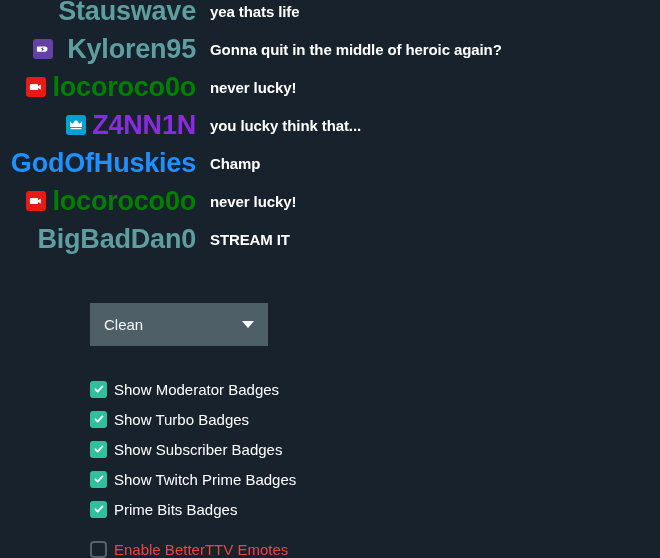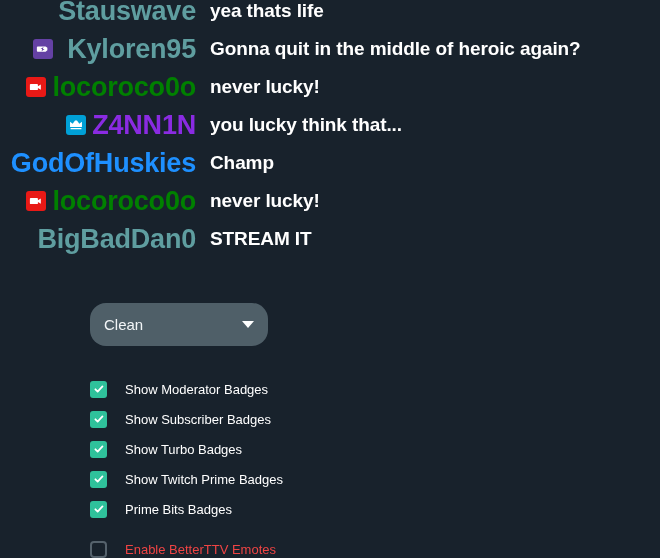--- a/index.html
+++ b/index.html
@@ -37,21 +37,21 @@
     gap: 6px;
     padding-right: 4px;
     box-sizing: border-box;
   }
   .username {
     font-size: 27px;
     font-weight: bold;
     letter-spacing: -0.2px;
   }
   .msg {
-    font-size: 19px;
+    font-size: 15px;
     font-weight: bold;
     color: #ffffff;
     padding-left: 10px;
     letter-spacing: -0.1px;
   }
 
   
   .badge {
     width: 20px;
     height: 20px;
@@ -70,21 +70,21 @@
   #settings {
     position: absolute;
     left: 90px;
     top: 303px;
     width: 540px;
   }
   .select-box {
     width: 178px;
     height: 43px;
     background: #4f5f68;
-    border-radius: 16px;
+    border-radius: 0;
     display: flex;
     align-items: center;
     justify-content: space-between;
     padding: 0 12px 0 14px;
     box-sizing: border-box;
     cursor: pointer;
   }
   .select-value {
     font-size: 15px;
     color: #f2f5f7;
@@ -119,23 +119,23 @@
     justify-content: center;
     cursor: pointer;
   }
   .check-box.off {
     background: transparent;
     border: 2px solid #55626c;
     box-sizing: border-box;
     border-radius: 4px;
   }
   .check-label {
-    font-size: 13px;
+    font-size: 15px;
     color: #ffffff;
-    padding-left: 18px;
+    padding-left: 7px;
     white-space: nowrap;
   }
   .check-row.disabled .check-label { color: #ef4444; }
   .check-row.spaced { margin-top: 10px; }
 </style>
 </head>
 <body>
 
 <div id="chat">
     <div class="chat-row">
@@ -215,29 +215,29 @@
           </svg>
         </span>
         <span class="check-label">Show Moderator Badges</span>
       </div>
       <div class="check-row">
         <span class="check-box">
           <svg width="12" height="12" viewBox="0 0 16 16">
             <path fill="none" stroke="#ffffff" stroke-width="2.4" stroke-linecap="round" stroke-linejoin="round" d="M3.2 8.4l3 3 6.4-6.8"></path>
           </svg>
         </span>
+        <span class="check-label">Show Turbo Badges</span>
+      </div>
+      <div class="check-row">
+        <span class="check-box">
+          <svg width="12" height="12" viewBox="0 0 16 16">
+            <path fill="none" stroke="#ffffff" stroke-width="2.4" stroke-linecap="round" stroke-linejoin="round" d="M3.2 8.4l3 3 6.4-6.8"></path>
+          </svg>
+        </span>
         <span class="check-label">Show Subscriber Badges</span>
-      </div>
-      <div class="check-row">
-        <span class="check-box">
-          <svg width="12" height="12" viewBox="0 0 16 16">
-            <path fill="none" stroke="#ffffff" stroke-width="2.4" stroke-linecap="round" stroke-linejoin="round" d="M3.2 8.4l3 3 6.4-6.8"></path>
-          </svg>
-        </span>
-        <span class="check-label">Show Turbo Badges</span>
       </div>
       <div class="check-row">
         <span class="check-box">
           <svg width="12" height="12" viewBox="0 0 16 16">
             <path fill="none" stroke="#ffffff" stroke-width="2.4" stroke-linecap="round" stroke-linejoin="round" d="M3.2 8.4l3 3 6.4-6.8"></path>
           </svg>
         </span>
         <span class="check-label">Show Twitch Prime Badges</span>
       </div>
       <div class="check-row">

